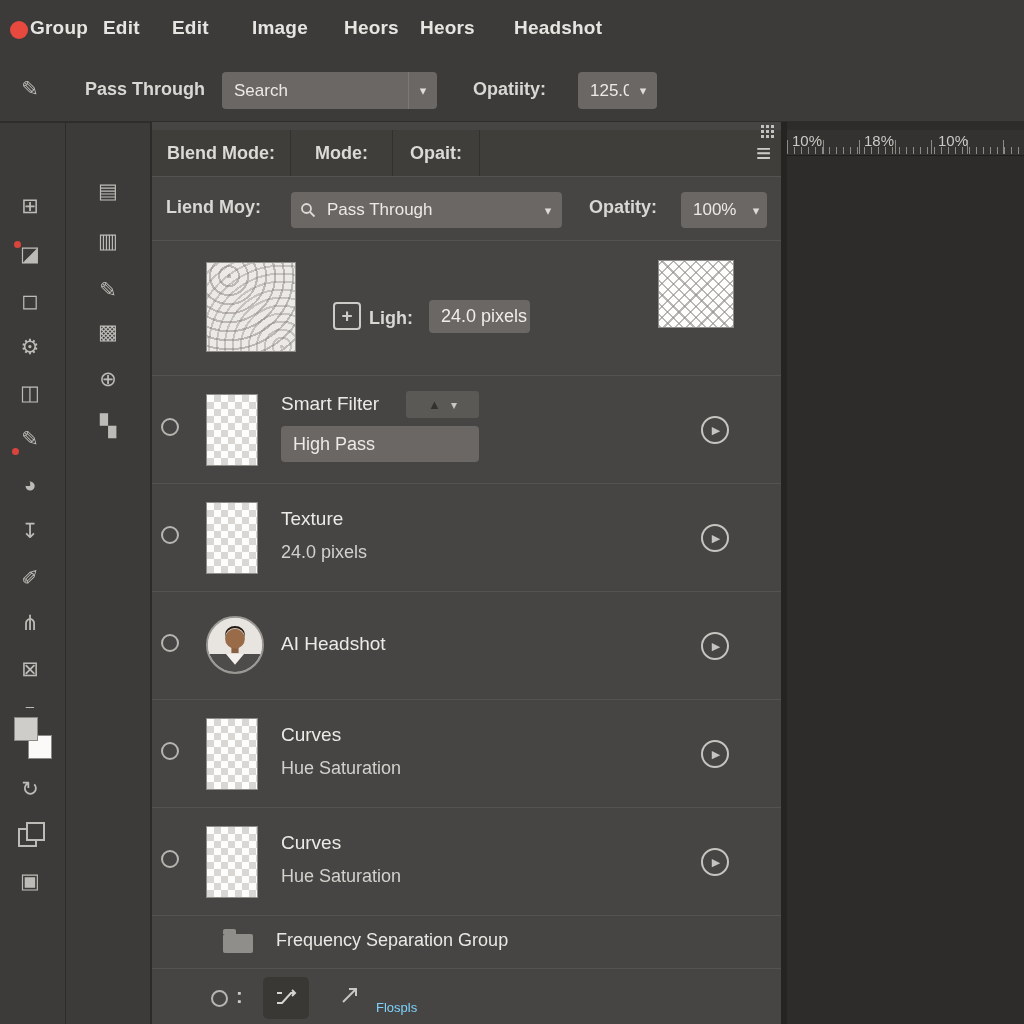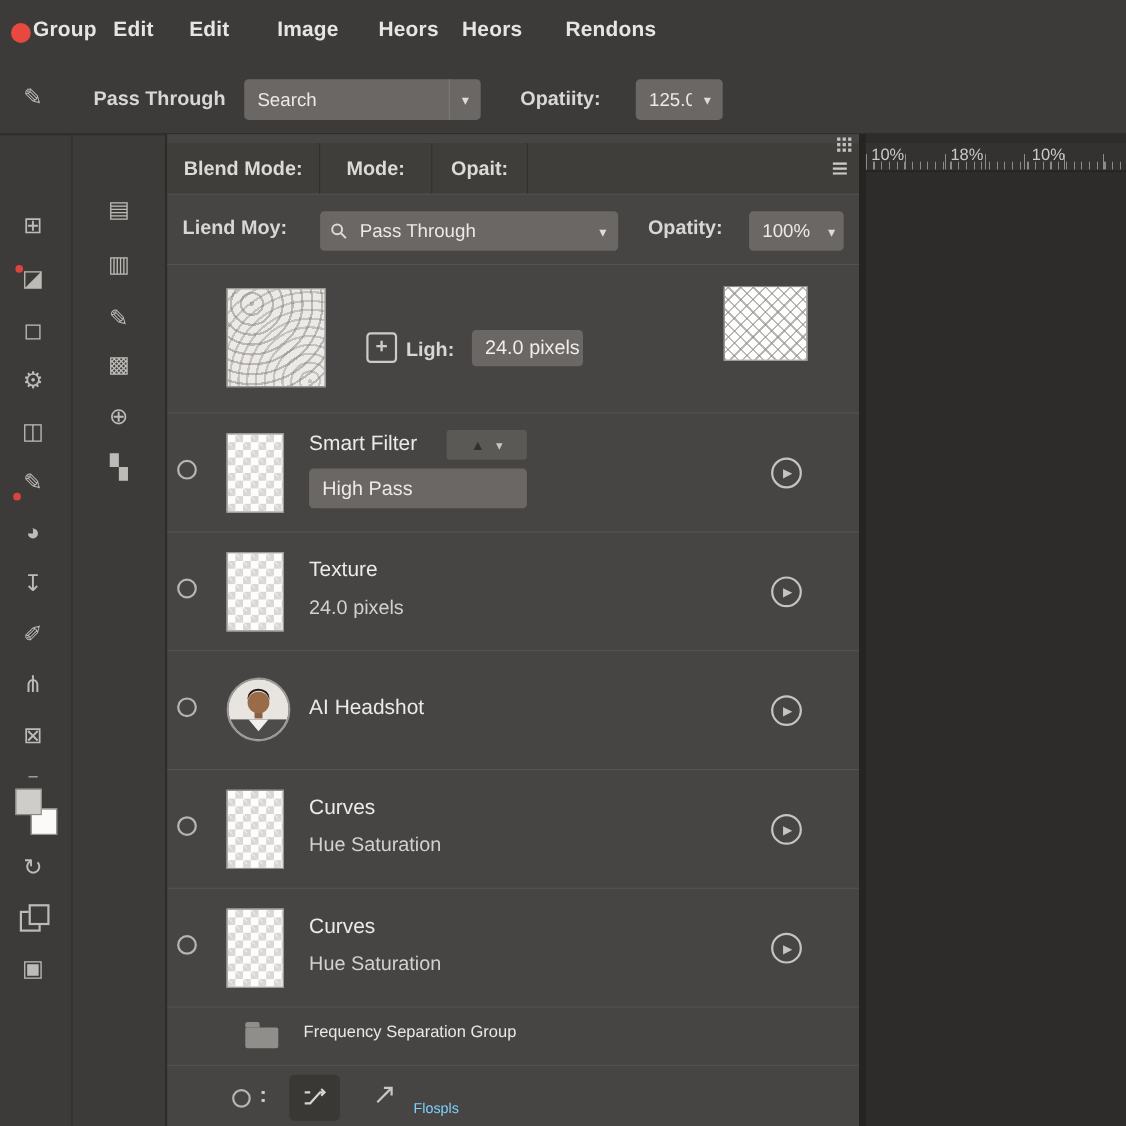--- a/index.html
+++ b/index.html
@@ -70,21 +70,21 @@
   .mini-dd{position:absolute;left:254px;top:16px;width:73px;height:27px;background:#5b5955;border-radius:3px;display:flex;align-items:center;justify-content:center;gap:10px}
   .mini-dd .tri{color:#33312f;font-size:13px}
   .mini-dd .chv{color:#c9c7c3;font-size:12px}
   .btn{position:absolute;background:#6a6764;border-radius:4px;color:#eceae6;font-size:18px;display:flex;align-items:center;padding-left:12px}
 
   .avatar{position:absolute;left:54px;top:25px;width:58px;height:58px;border-radius:50%;overflow:hidden;border:2px solid #9a9895;background:#e8e5e1}
 
   .group-row{position:absolute;left:0;top:793px;width:630px;height:53px}
   .folder{position:absolute;left:71px;top:19px;width:30px;height:19px;background:#908e8a;border-radius:2px}
   .folder::before{content:"";position:absolute;top:-5px;left:0;width:13px;height:5px;background:#908e8a;border-radius:2px 2px 0 0}
-  .group-label{position:absolute;left:124px;top:15px;font-size:15px;color:#eae8e4}
+  .group-label{position:absolute;left:124px;top:15px;font-size:18px;color:#eae8e4}
 
   .bottom-row{position:absolute;left:0;top:846px;width:630px;height:56px}
   .b-circle{position:absolute;left:59px;top:22px;width:17px;height:17px;border:2px solid #b7b5b1;border-radius:50%}
   .b-colon{position:absolute;left:84px;top:17px;color:#cdcbc7;font-size:20px;font-weight:700}
   .b-box{position:absolute;left:111px;top:9px;width:46px;height:42px;background:#3a3835;border-radius:5px;display:flex;align-items:center;justify-content:center}
   .b-small-icon{position:absolute;left:187px;top:16px}
   .b-label{position:absolute;left:224px;top:32px;font-size:13px;color:#7dd3fc}
 
   
   .canvas{position:absolute;left:781px;top:122px;width:243px;height:902px;background:#2d2c2a;border-left:6px solid #252423}
@@ -101,21 +101,21 @@
 <div class="screen">
 
   <div class="menubar">
     <span class="reddot"></span>
     <span class="menu-item" style="left:30px">Group</span>
     <span class="menu-item" style="left:103px">Edit</span>
     <span class="menu-item" style="left:172px">Edit</span>
     <span class="menu-item" style="left:252px">Image</span>
     <span class="menu-item" style="left:344px">Heors</span>
     <span class="menu-item" style="left:420px">Heors</span>
-    <span class="menu-item" style="left:514px">Rendons</span>
+    <span class="menu-item" style="left:514px">Headshot</span>
   </div>
 
   <div class="optionsbar">
     <span class="tool" style="left:8px;top:16px">✎</span>
     <span class="opt-label" style="left:85px;top:19px">Pass Through</span>
     <div class="dropdown" style="left:222px;top:12px;width:215px;height:37px">
       <span class="dd-text">Search</span>
       <span class="dd-sep"></span>
       <span class="dd-chevron">▾</span>
     </div>

